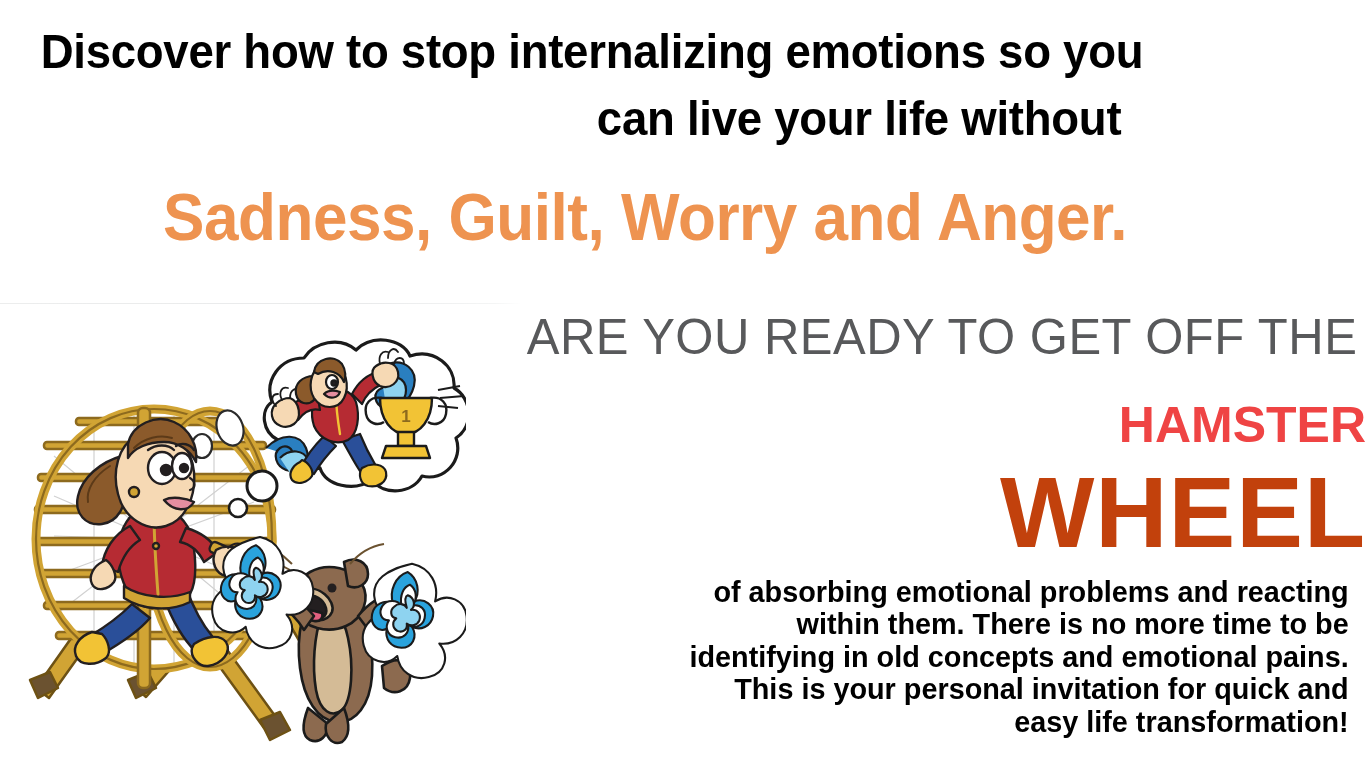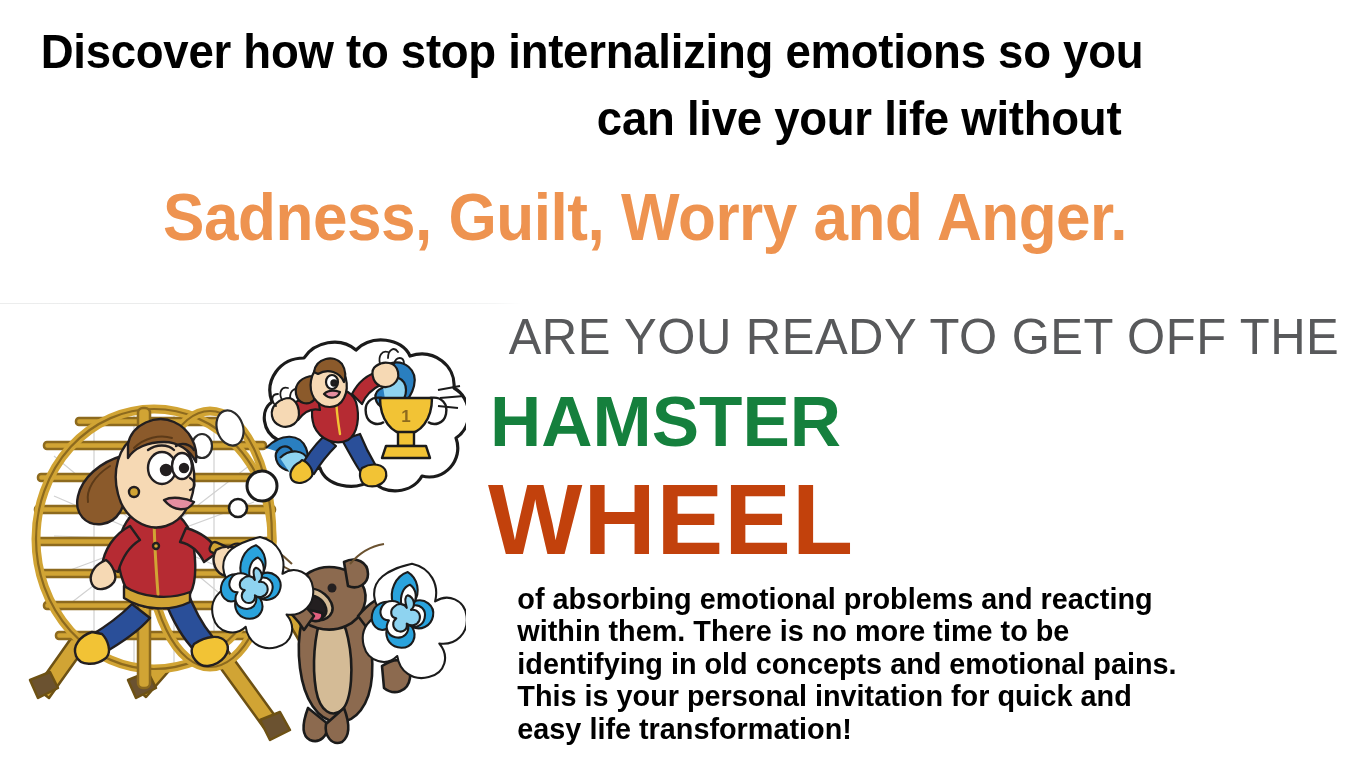--- a/index.html
+++ b/index.html
@@ -60,40 +60,40 @@
     height: 1px;
     background: linear-gradient(to right, #eceded 0%, #e9eaeb 70%, #f4f5f5 95%, #ffffff 100%);
   }
 
   
   .right-col {
     position: absolute;
     left: 500px;
     top: 312px;
     width: 866px;
-    text-align: left;
+    text-align: right;
   }
   .kicker {
     font-family: "Liberation Sans Narrow", "Liberation Sans", sans-serif;
     font-weight: 400;
     font-size: 50px;
     line-height: 1.0;
     letter-spacing: 0.5px;
     color: #58595b;
     white-space: nowrap;
     transform: scaleX(0.98);
   }
   .word-hamster {
     font-family: "Liberation Sans", sans-serif;
     font-weight: 700;
-    font-size: 71px;
+    font-size: 50px;
     line-height: 1.0;
     letter-spacing: 0px;
-    color: #15803d;
-    margin-top: 24px;
+    color: #ef4444;
+    margin-top: 38px;
     margin-left: -10px;
   }
   .word-wheel {
     font-family: "Liberation Sans", sans-serif;
     font-weight: 700;
     font-size: 100px;
     line-height: 1.0;
     letter-spacing: 1px;
     color: #c2410c;
     margin-top: 12px;

